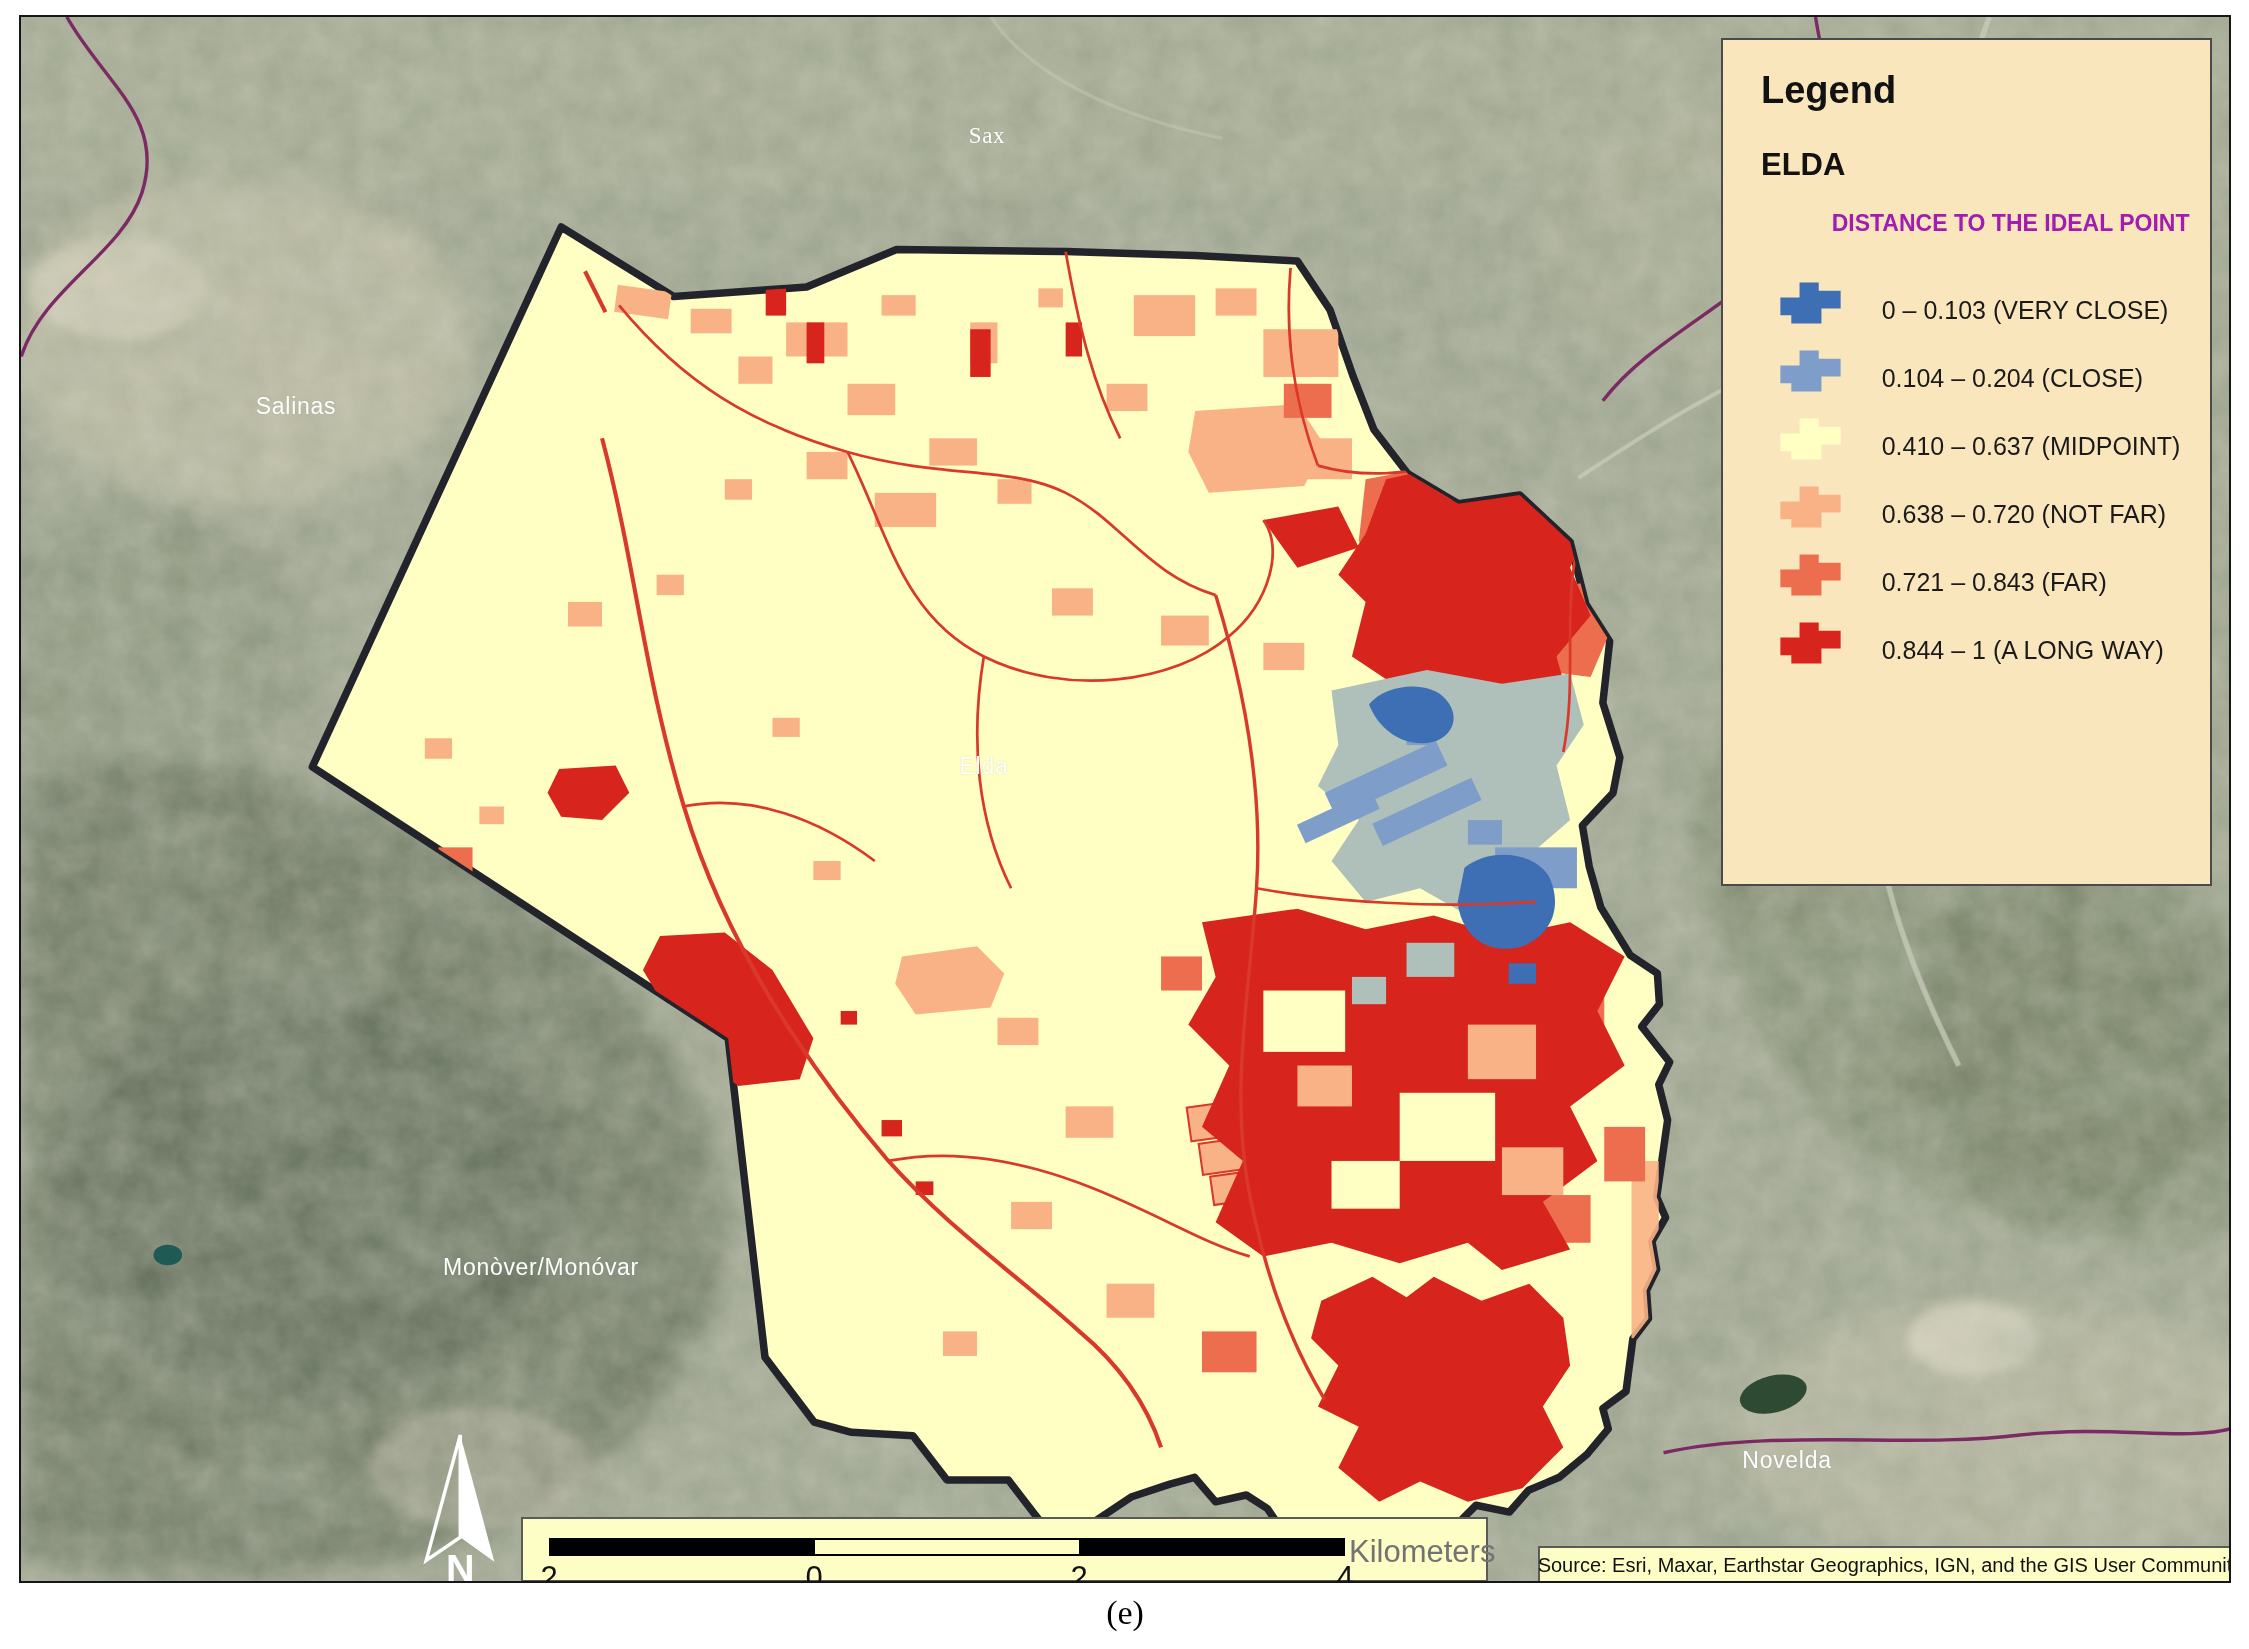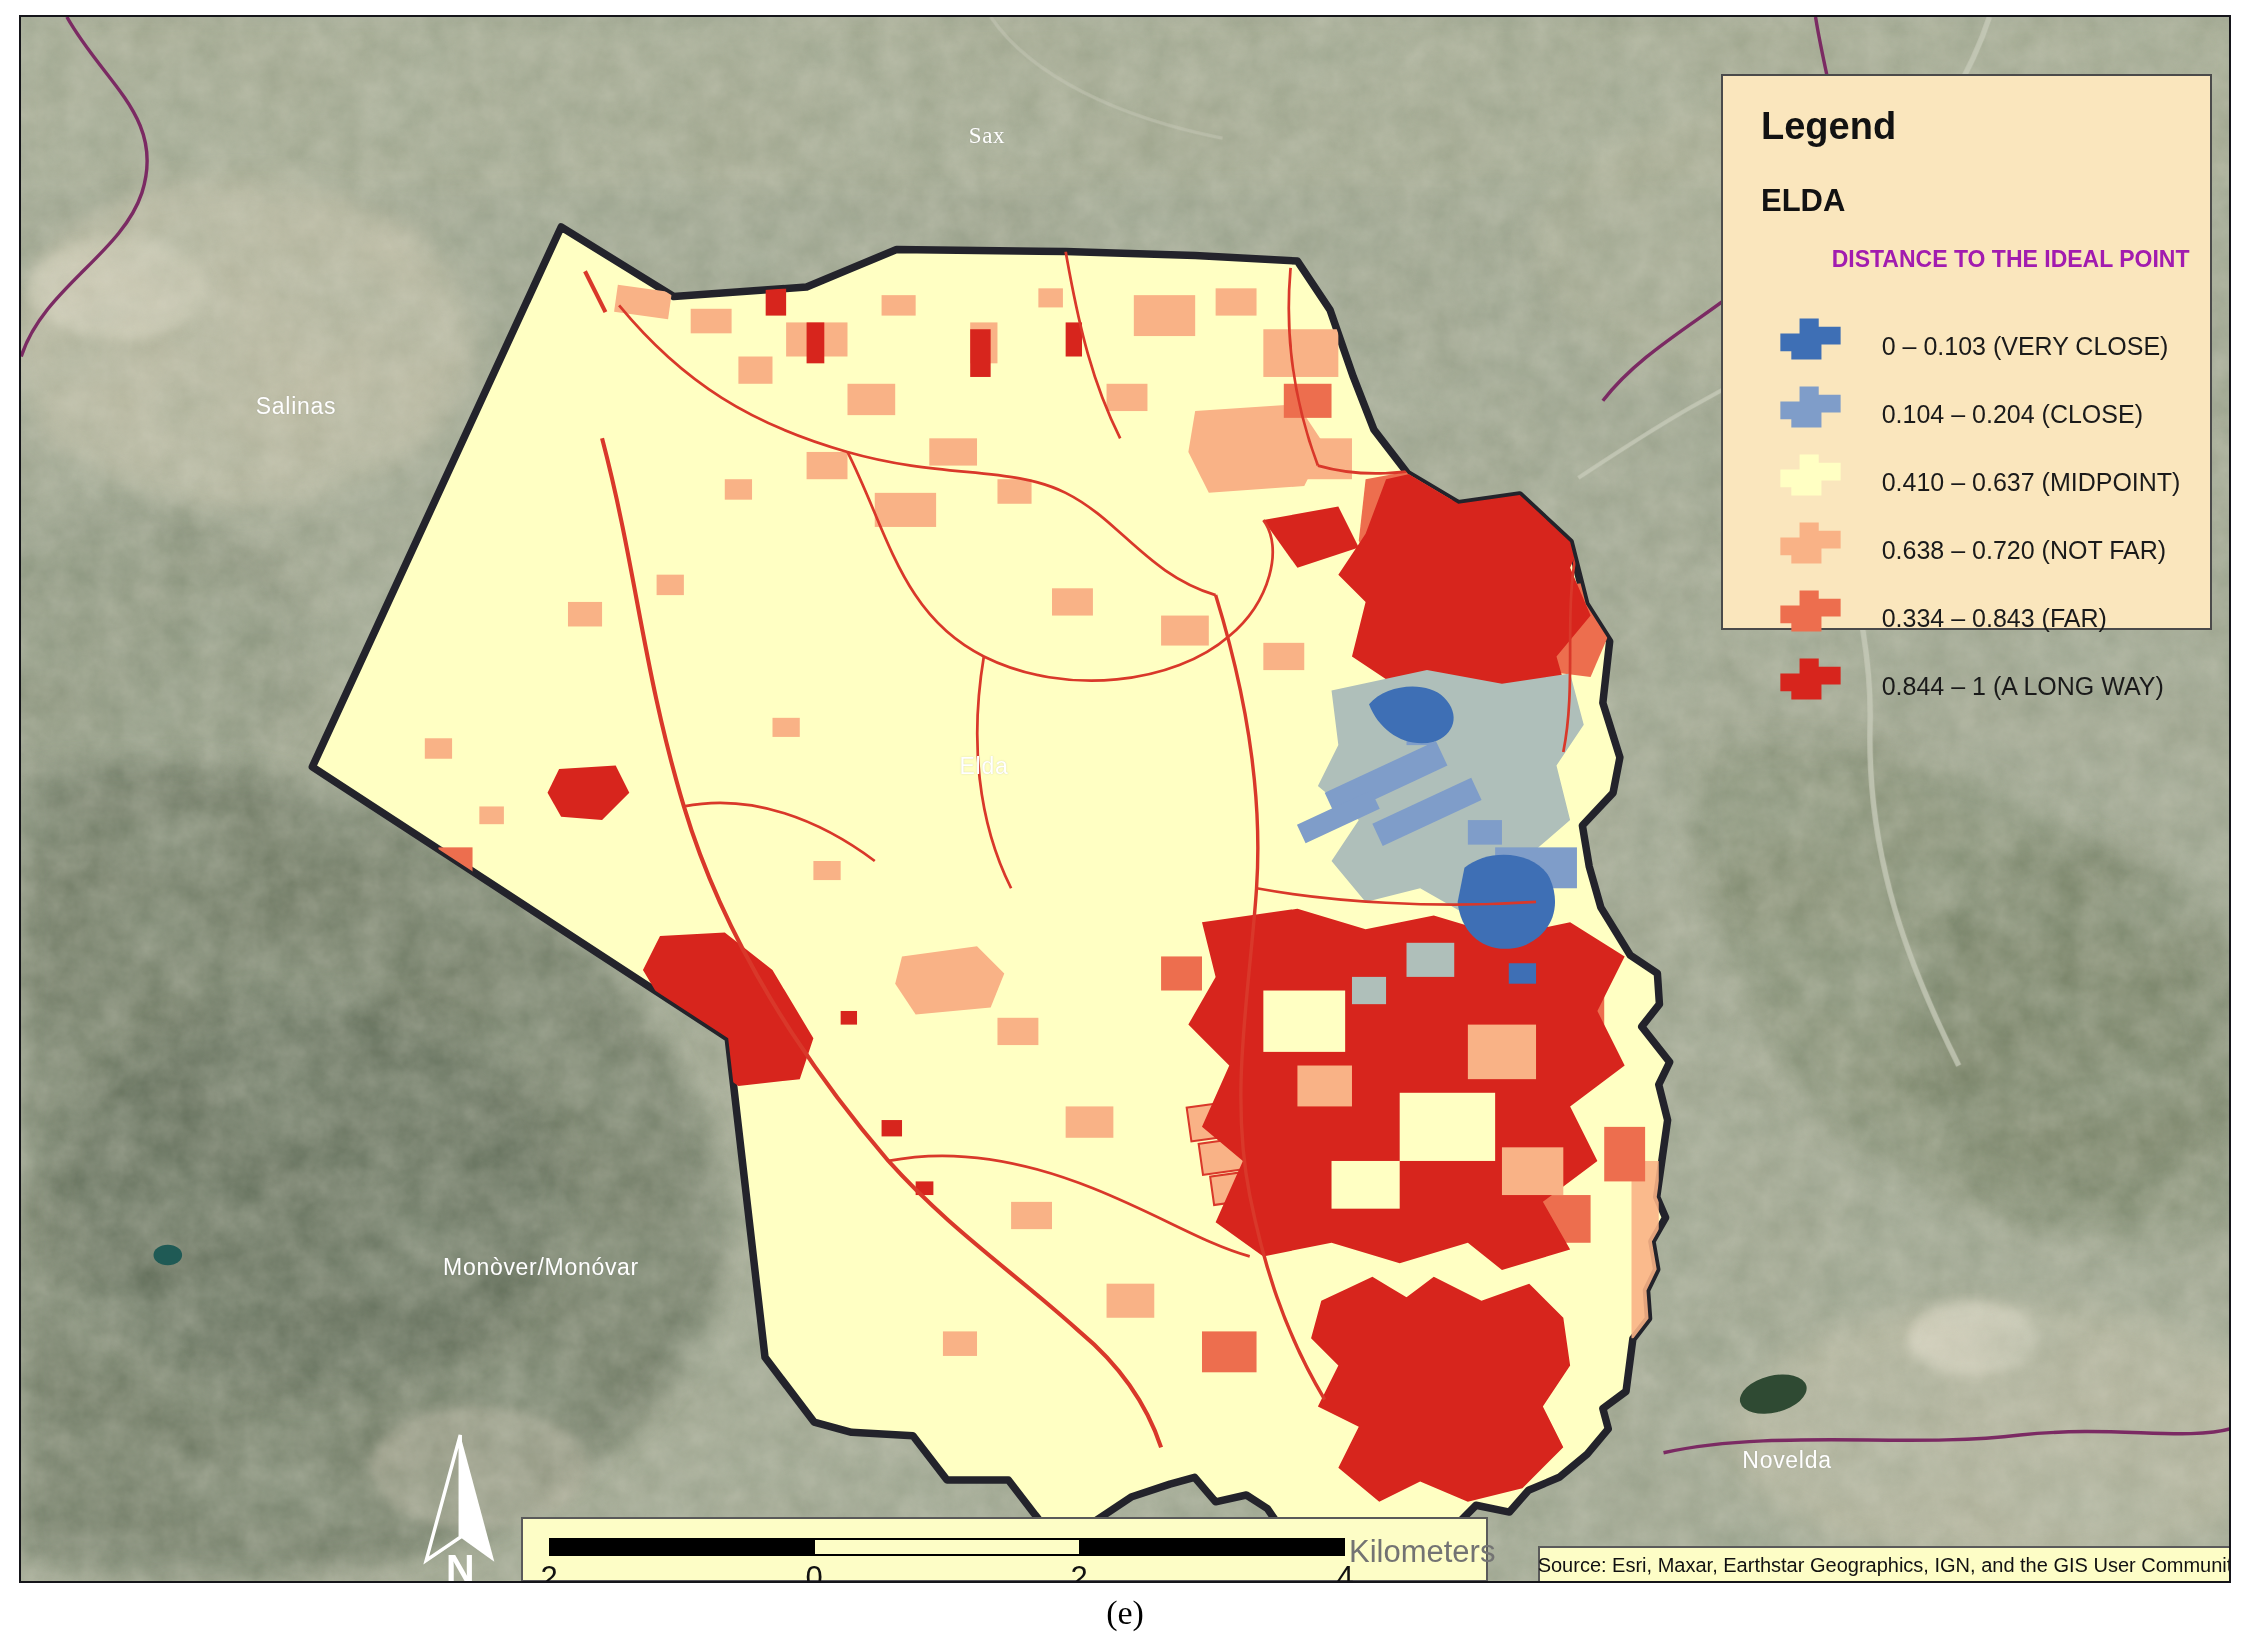--- a/index.html
+++ b/index.html
@@ -1,21 +1,21 @@
 <!DOCTYPE html>
 <html style="font-size:11px"><head>
 <meta charset="utf-8">
 <style>
   html,body{margin:0;padding:0;background:#fff;}
   body{width:2250px;height:1649px;position:relative;font-family:"Liberation Sans",sans-serif;}
   #map{position:absolute;left:19px;top:15px;width:2212px;height:1568px;border:2.7px solid #15151a;box-sizing:border-box;overflow:hidden;background:#9aa18b;}
   #map svg.base{position:absolute;left:0;top:0;}
   .place-label{position:absolute;color:#ffffff;font-size:23px;letter-spacing:0.7px;transform:translate(-50%,-50%);white-space:nowrap;text-shadow:0 0 1.4px rgba(120,120,120,.35);}
   
-  #legend{position:absolute;left:1700px;top:21px;width:491px;height:556px;background:#FAE6BD;border:2px solid #4a4a4a;box-sizing:border-box;padding:23px 20.5px 0 38px;margin-top:36px;}
+  #legend{position:absolute;left:1700px;top:21px;width:491px;height:848px;background:#FAE6BD;border:2px solid #4a4a4a;box-sizing:border-box;padding:23px 20.5px 0 38px;}
   #legend .lg-title{font-size:38px;font-weight:bold;color:#121212;margin:5.5px 0 0 0;}
   #legend .lg-sub{font-size:31px;font-weight:bold;color:#121212;margin:35px 0 0 0;}
   #legend .lg-head{font-size:23px;font-weight:bold;color:#a21caf;margin:27px 0 0 0;text-align:right;}
   #legend-rows{margin-top:20.5px;}
   .lg-row{display:flex;align-items:flex-end;height:68px;}
   .lg-swatch{width:63px;height:44px;flex:0 0 63px;margin-left:17.7px;}
   .lg-label{font-size:25px;color:#1a1a1a;margin-left:40px;white-space:nowrap;}
   
   #scalebox{position:absolute;left:500px;top:1500px;width:967px;height:65px;background:#FDFDC6;border:2px solid #5a5a5a;box-sizing:border-box;}
   #sbar{position:absolute;left:26px;top:19px;width:796px;height:17.7px;border:2px solid #000;box-sizing:border-box;display:flex;}
@@ -270,21 +270,21 @@
         <div class="lg-row">
           <svg class="lg-swatch" viewBox="0 0 92 64">
             <path d="M30,2 H58 V14 H90 V40 H62 V62 H18 V50 H2 V24 H30 Z" fill="#F9B286"></path>
           </svg>
           <span class="lg-label">0.638 – 0.720 (NOT FAR)</span>
         </div>
         <div class="lg-row">
           <svg class="lg-swatch" viewBox="0 0 92 64">
             <path d="M30,2 H58 V14 H90 V40 H62 V62 H18 V50 H2 V24 H30 Z" fill="#ED6E4E"></path>
           </svg>
-          <span class="lg-label">0.334 – 0.843 (FAR)</span>
+          <span class="lg-label">0.721 – 0.843 (FAR)</span>
         </div>
         <div class="lg-row">
           <svg class="lg-swatch" viewBox="0 0 92 64">
             <path d="M30,2 H58 V14 H90 V40 H62 V62 H18 V50 H2 V24 H30 Z" fill="#D7251D"></path>
           </svg>
           <span class="lg-label">0.844 – 1 (A LONG WAY)</span>
         </div>
       </div>
   </div>
 

